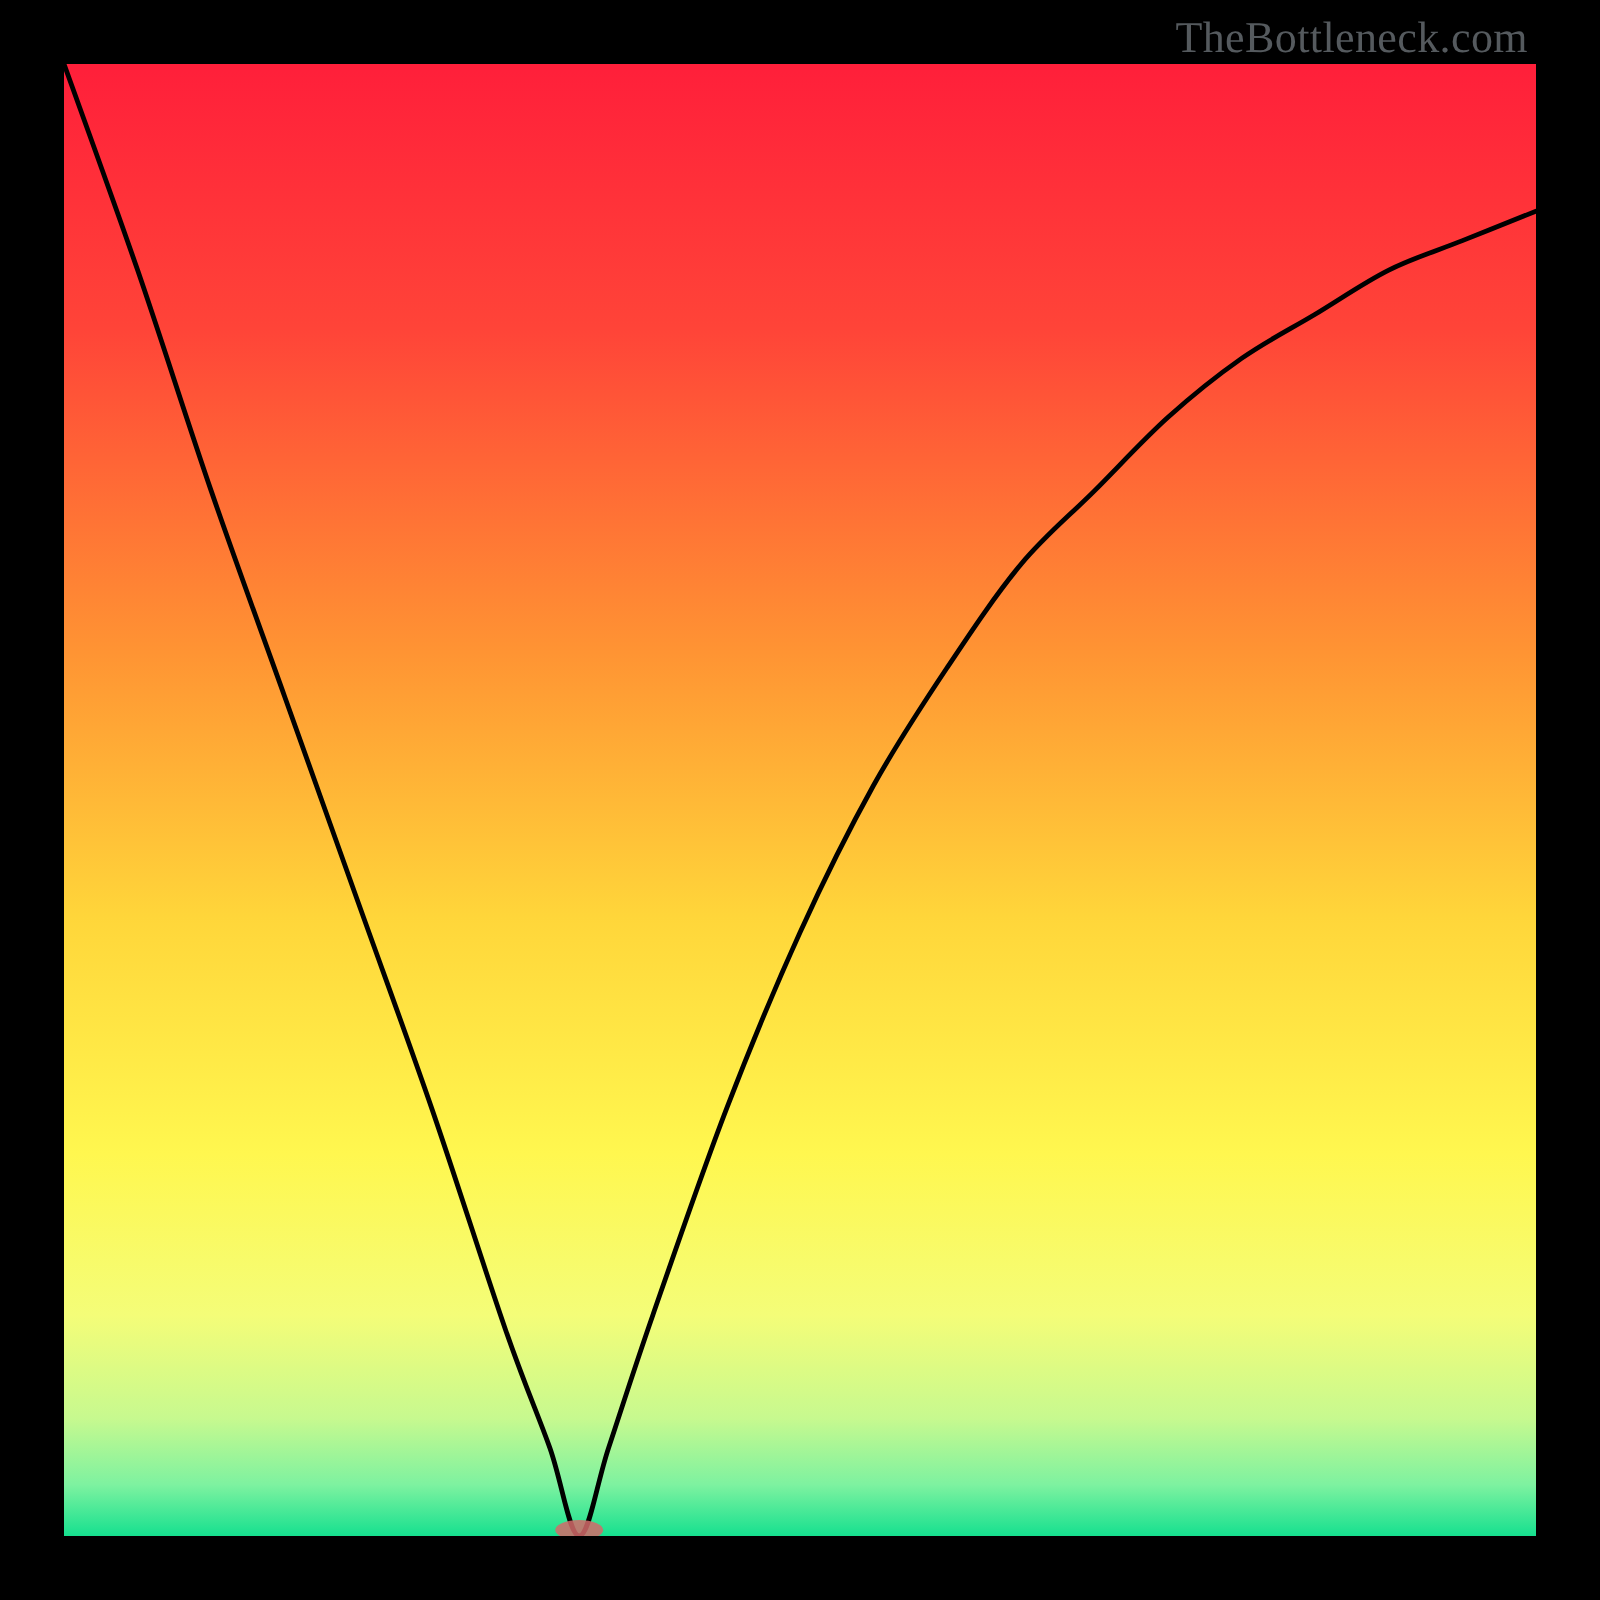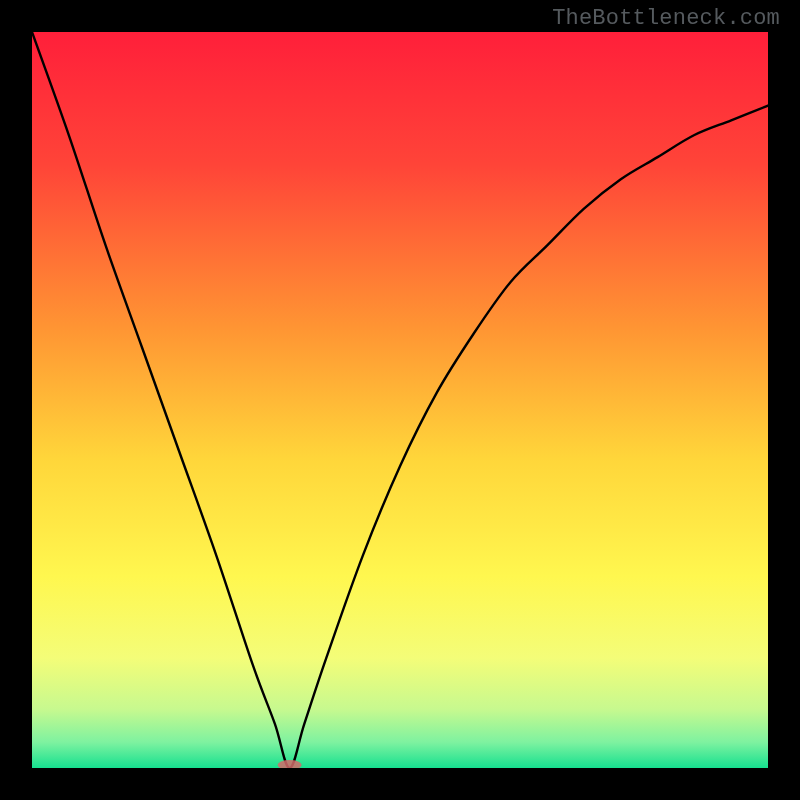--- a/index.html
+++ b/index.html
@@ -15,26 +15,26 @@
     position: absolute;
     left: 32px;
     top: 32px;
     width: 736px;
     height: 736px;
     background: #000;
   }
   .watermark {
     position: absolute;
     top: 6px;
-    right: 20px;
+    right: 36px;
     color: #555a5e;
     font-size: 22px;
     font-weight: 500;
     letter-spacing: 0.2px;
-    font-family: Liberation Mono, monospace;
+    font-family: Liberation Serif, serif;
   }
   svg {
     display: block;
   }
 </style>
 </head>
 <body>
 
 <div class="watermark">TheBottleneck.com</div>
 

